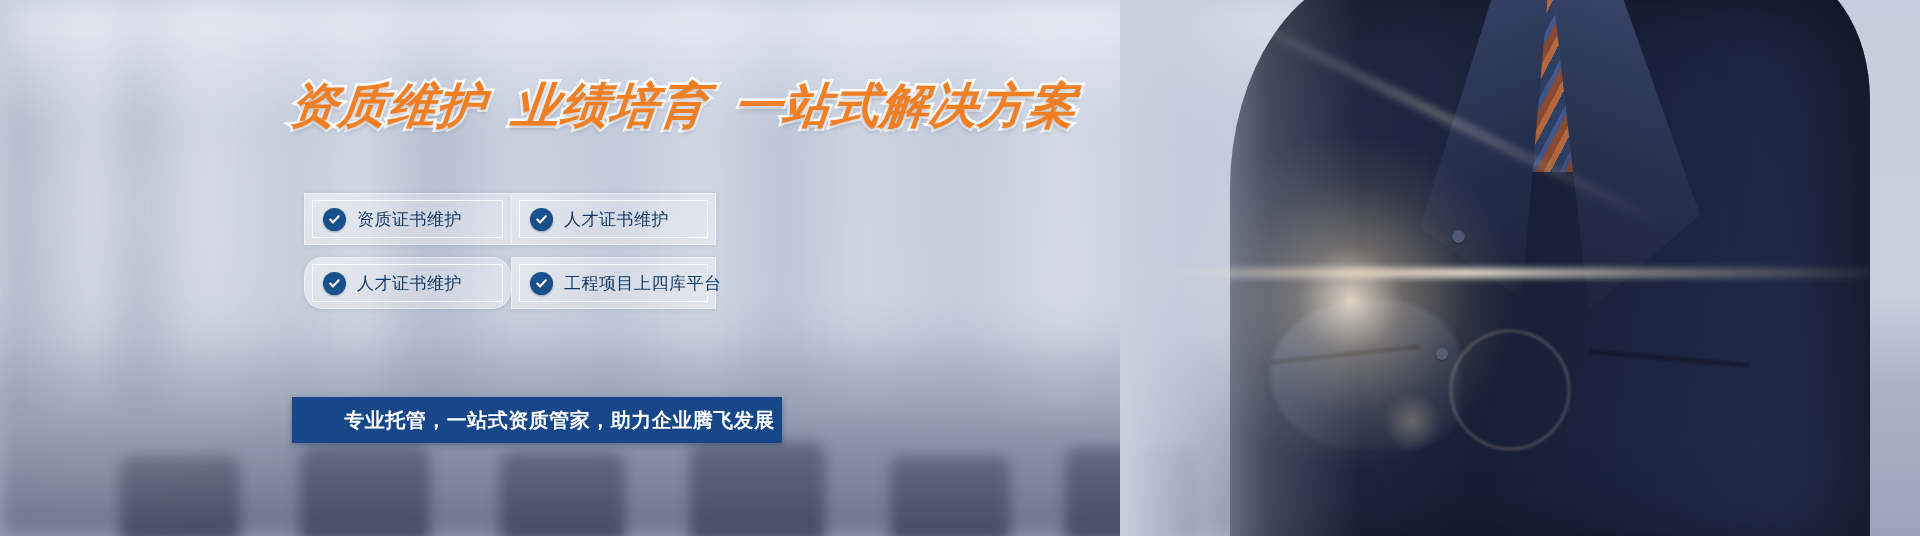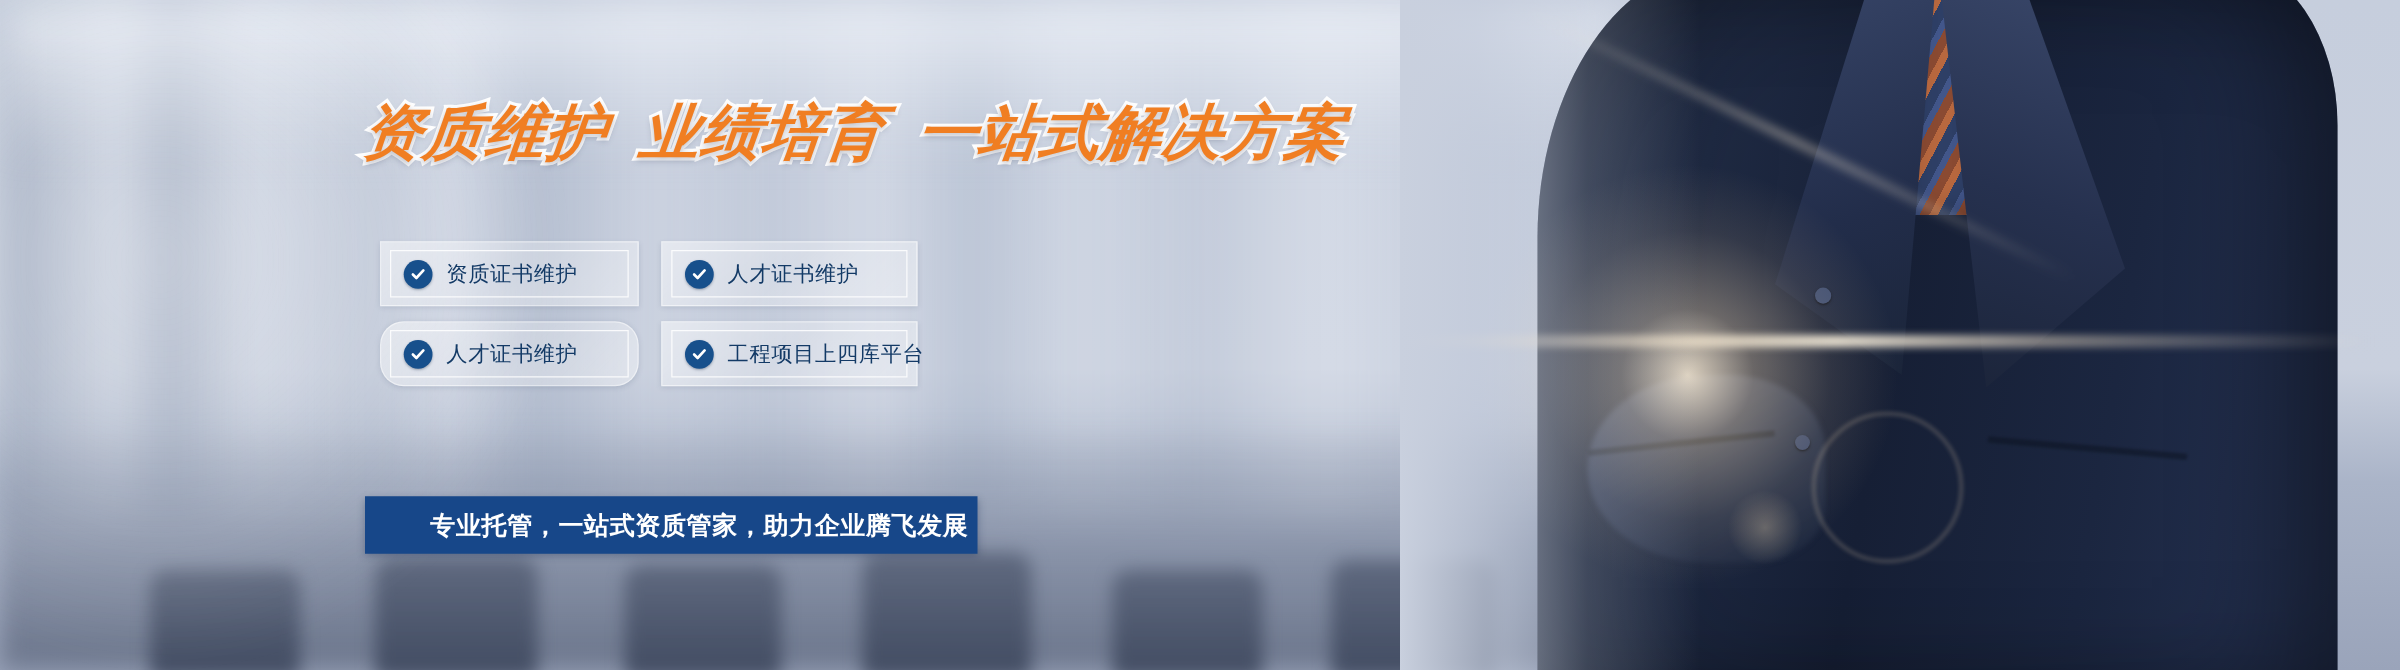--- a/index.html
+++ b/index.html
@@ -174,21 +174,21 @@
     -webkit-text-stroke: 5px #ffffff;
     paint-order: stroke fill;
     text-shadow:
       0 3px 5px rgba(60,70,95,0.35),
       2px 2px 0 rgba(255,255,255,0.5);
     transform: skewX(-6deg);
   }
   .headline .gap { display: inline-block; width: 26px; }
 
   .features { position: absolute; left: 292px; top: 193px; }
-  .feature-row { display: flex; gap: 18px; margin-bottom: 12px; padding-left: 12px; }
+  .feature-row { display: flex; margin-bottom: 12px; padding-left: 12px; }
 
   .feature-card {
     position: relative;
     height: 52px;
     padding: 0 22px 0 18px;
     display: flex; align-items: center; gap: 11px;
     background: linear-gradient(135deg, rgba(255,255,255,0.50) 0%, rgba(255,255,255,0.28) 48%, rgba(255,255,255,0.42) 100%);
     border: 1px solid rgba(255,255,255,0.45);
     box-shadow: 0 1px 4px rgba(80,92,120,0.18);
   }

